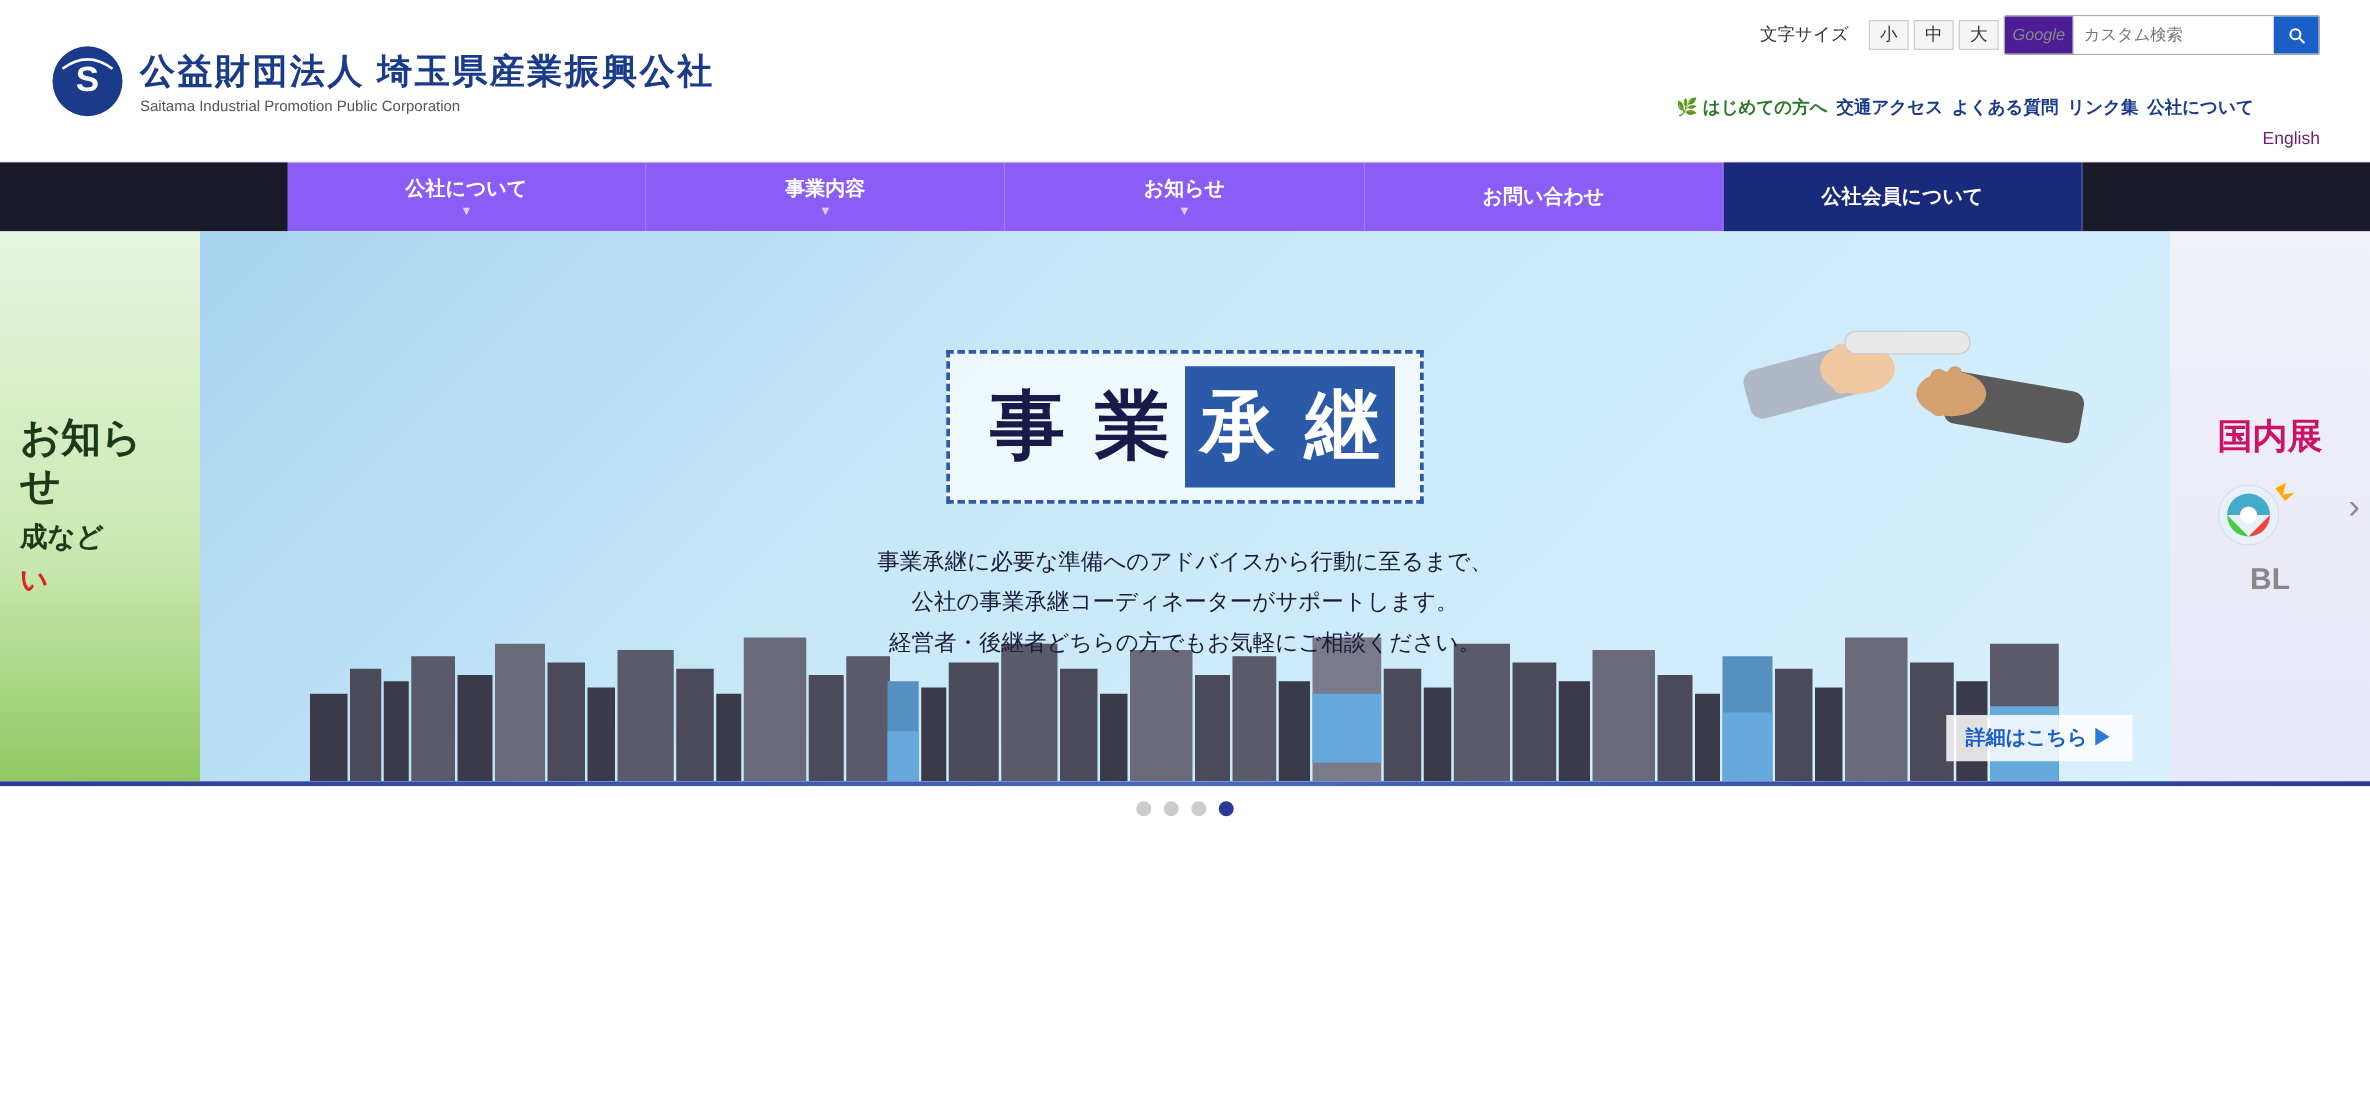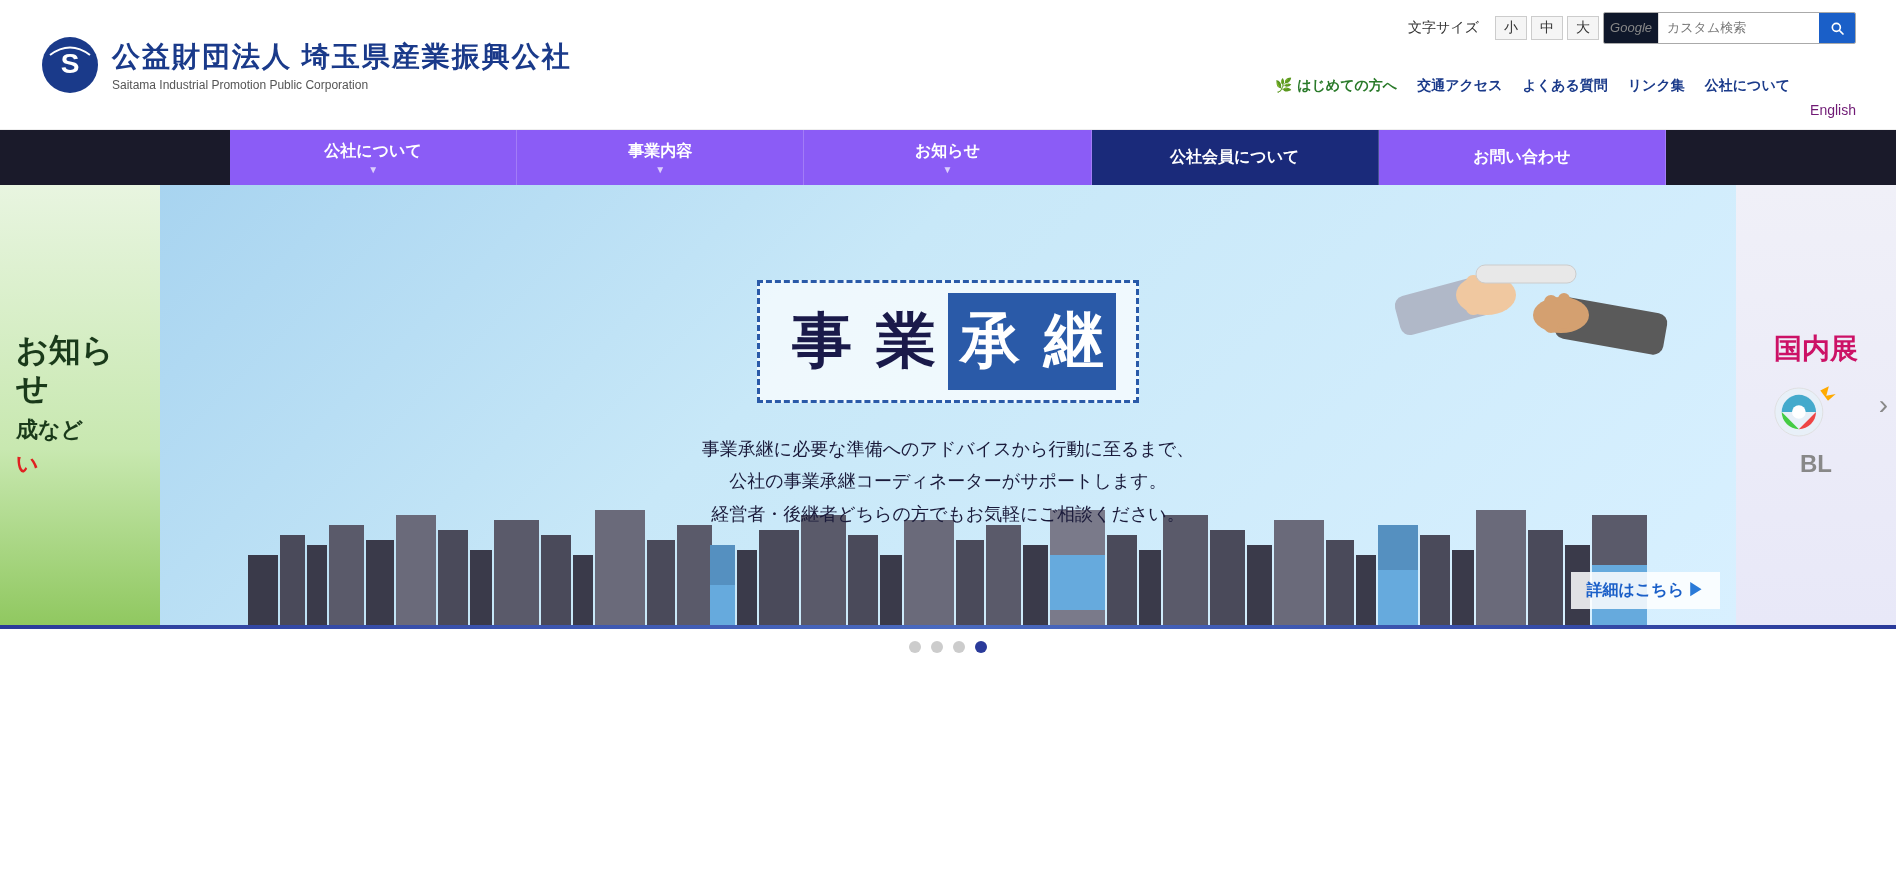--- a/index.html
+++ b/index.html
@@ -68,21 +68,21 @@
       border: 1px solid #ccc;
       background: #f5f5f5;
       padding: 2px 8px;
       cursor: pointer;
       font-size: 14px;
       color: #333;
     }
     .nav-links {
       display: flex;
       align-items: center;
-      gap: 20px;
+      gap: 7px;
     }
     .nav-link {
       font-size: 14px;
       color: #333;
       text-decoration: none;
       cursor: pointer;
     }
     .nav-link.green { color: #2a7a2a; font-weight: bold; }
     .nav-link.blue { color: #1a3a8a; font-weight: bold; }
     .nav-link.english { color: #701a75; margin-top: 48px; }
@@ -91,21 +91,21 @@
       align-items: center;
       border: 1px solid #aaa;
       border-radius: 2px;
       overflow: hidden;
       height: 32px;
     }
     .google-label {
       padding: 0 6px;
       font-size: 13px;
       color: #888;
-      background: #0f172a;
+      background: #4c1d95;
       border-right: 1px solid #ddd;
       height: 100%;
       display: flex;
       align-items: center;
       font-style: italic;
     }
     .search-input {
       border: none;
       outline: none;
       padding: 0 8px;
@@ -251,21 +251,21 @@
       right: 60px;
       width: 300px;
       height: 200px;
       z-index: 1;
     }
 
     
     .detail-link {
       position: absolute;
       bottom: 16px;
-      right: 16px;
+      right: 30px;
       background: rgba(255,255,255,0.85);
       color: #1a5fc8;
       font-size: 16px;
       font-weight: bold;
       padding: 8px 16px;
       cursor: pointer;
       display: flex;
       align-items: flex-start;
       gap: 4px;
       z-index: 3;
@@ -402,25 +402,25 @@
     <span class="arrow">▼</span>
   </div>
   <div class="nav-item">
     <span>事業内容</span>
     <span class="arrow">▼</span>
   </div>
   <div class="nav-item">
     <span>お知らせ</span>
     <span class="arrow">▼</span>
   </div>
+  <div class="nav-item">
+    <span>お問い合わせ</span>
+  </div>
   <div class="nav-item active">
     <span>公社会員について</span>
-  </div>
-  <div class="nav-item">
-    <span>お問い合わせ</span>
   </div>
   <div class="nav-right-dark"></div>
 </nav>
 
 <section class="hero-section">
 
   <div class="hero-left-panel">
     <div class="left-panel-text1">お知らせ</div>
     <div class="left-panel-text2">成など</div>
     <div class="left-panel-text3">い</div>

